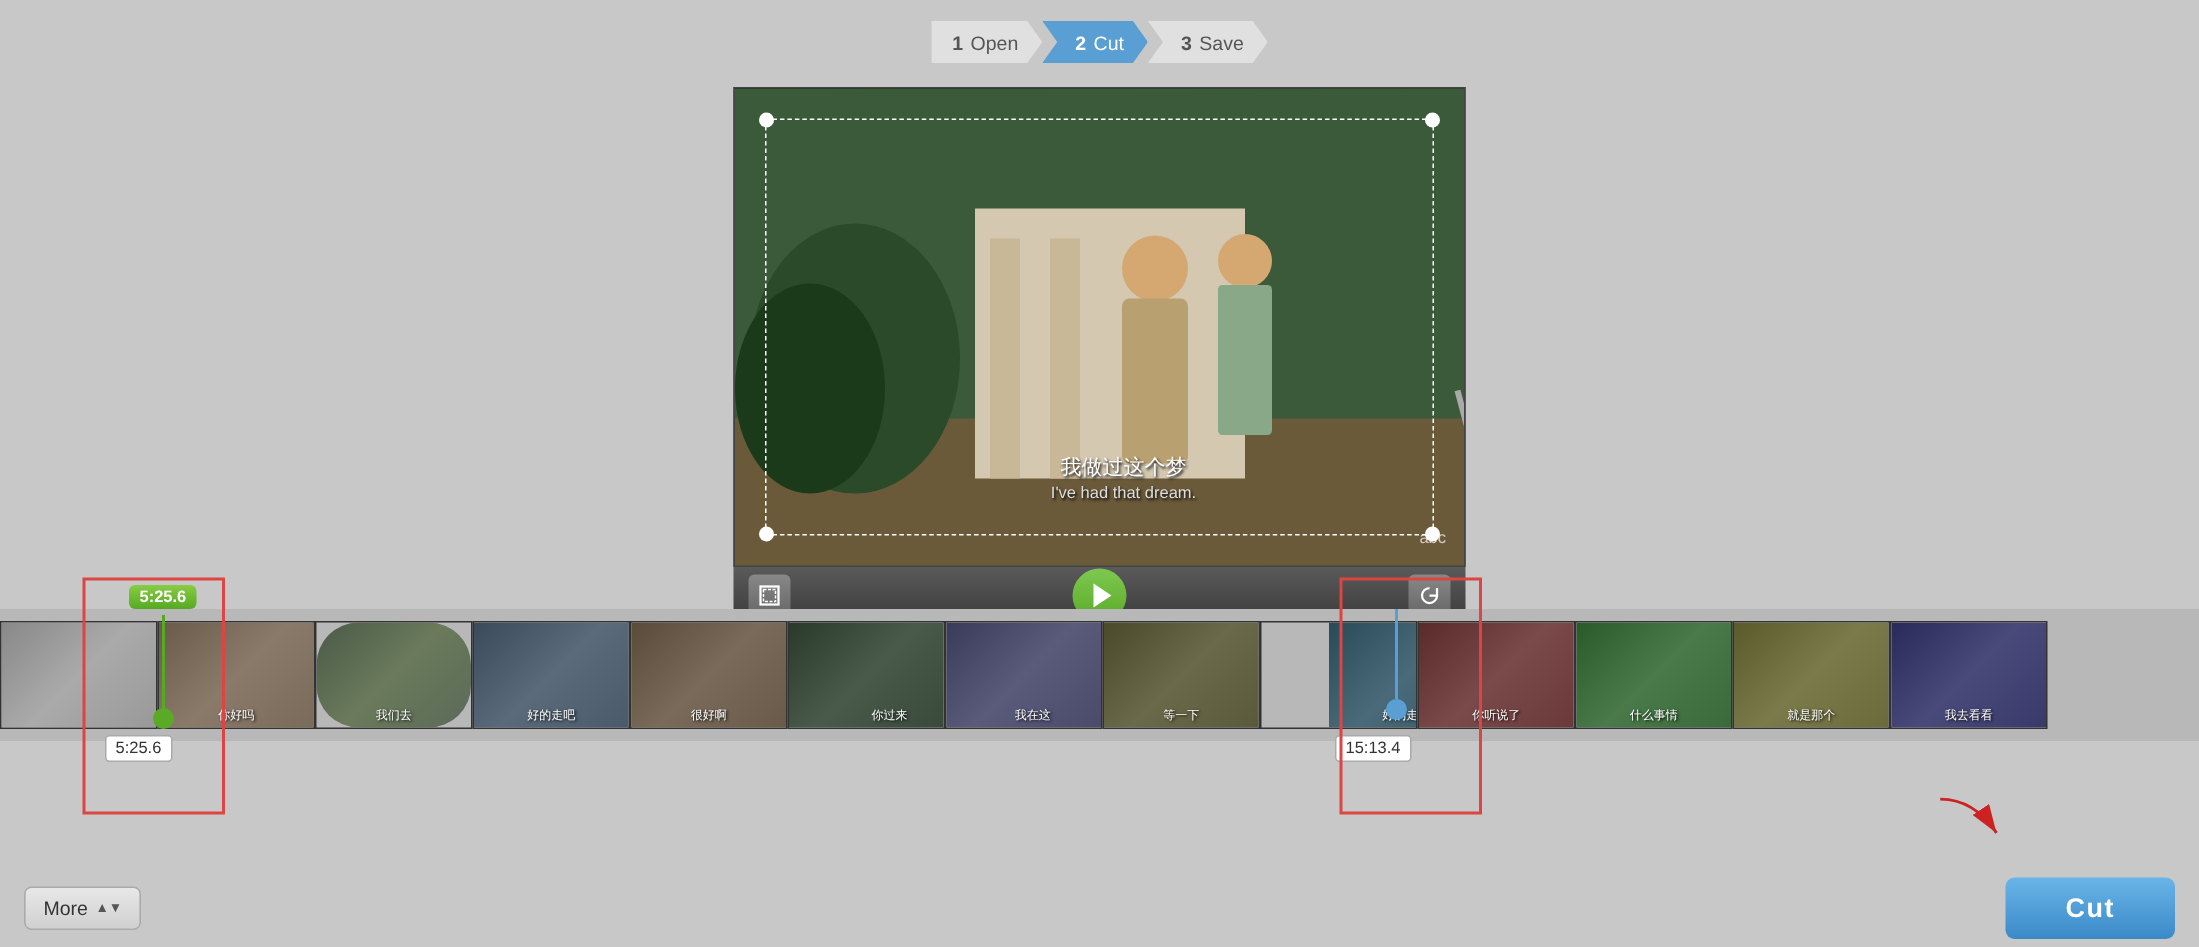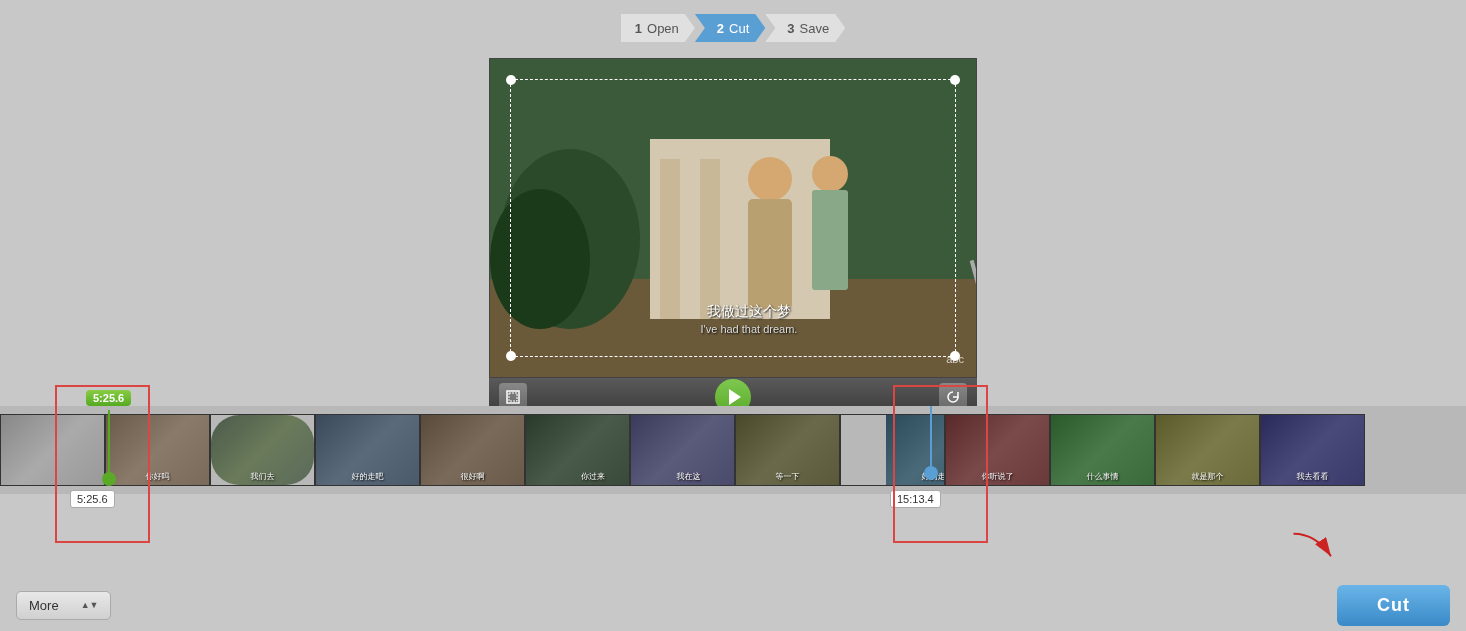--- a/index.html
+++ b/index.html
@@ -257,21 +257,21 @@
       height: 52px;
       background: #c8c8c8;
       display: flex;
       align-items: center;
       justify-content: space-between;
       padding: 0 16px;
     }
     .more-btn {
       display: flex;
       align-items: center;
-      gap: 22px;
+      gap: 5px;
       background: linear-gradient(to bottom, #e8e8e8, #d0d0d0);
       border: 1px solid #aaa;
       border-radius: 5px;
       padding: 6px 12px;
       cursor: pointer;
       font-size: 13px;
       color: #333;
     }
     .more-btn .chevron {
       font-size: 9px;

